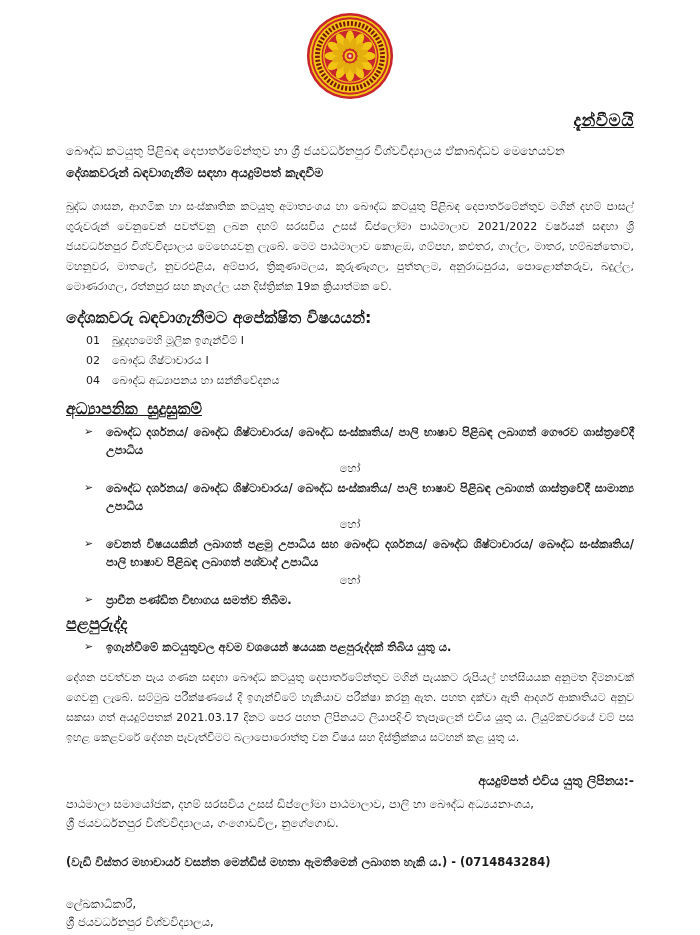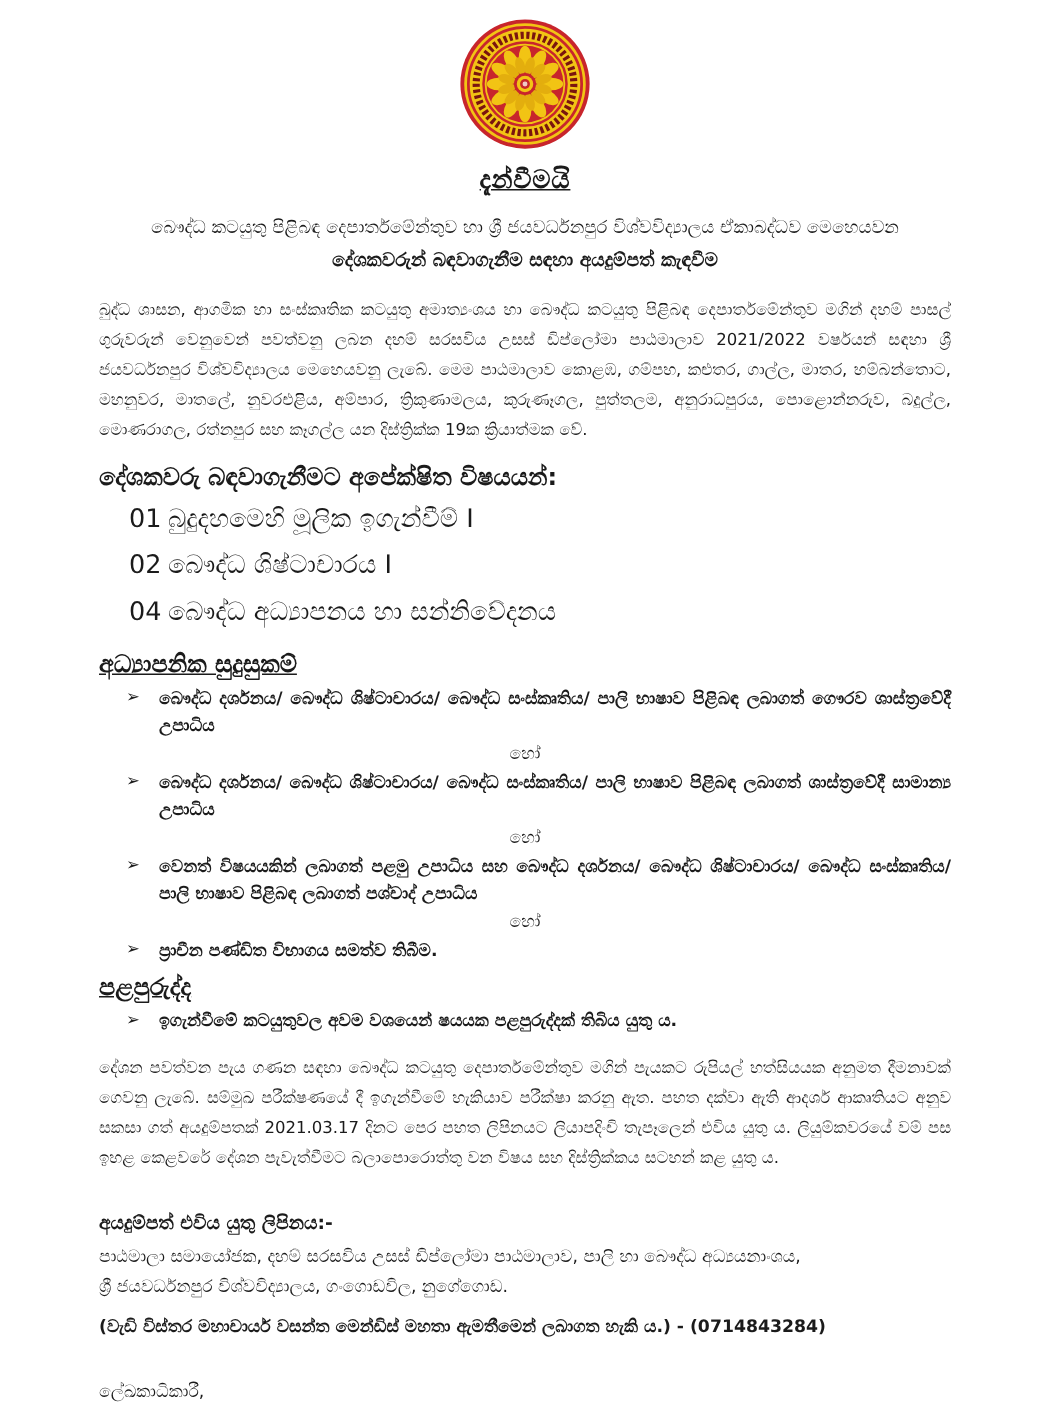--- a/index.html
+++ b/index.html
@@ -12,47 +12,47 @@
     font-family: "DejaVu Sans", sans-serif;
     color: #1b1b1b;
     padding: 12px 66px 18px 66px;
     position: relative;
     overflow: hidden;
   }
   .logo-wrap { text-align: center; margin-bottom: 6px; }
   .logo-wrap svg { display: inline-block; }
 
   .title {
-    text-align: center;
+    text-align: right;
     font-size: 17px;
     font-weight: bold;
     text-decoration: underline;
     margin: 2px 0 12px 0;
     letter-spacing: 0.5px;
   }
-  .header-block { text-align: center; font-size: 12px; line-height: 1.65; margin-bottom: 14px; }
+  .header-block { text-align: left; font-size: 12px; line-height: 1.65; margin-bottom: 14px; }
   .header-block .bold-line { font-weight: bold; font-size: 12.5px; margin-top: 1px; }
 
   .par {
     font-size: 11px;
     line-height: 1.82;
     text-align: justify;
     margin: 0 0 10px 0;
   }
 
   .section-heading {
     font-size: 16px;
     font-weight: bold;
     margin: 4px 0 4px 0;
   }
-  .section-heading.underlined { text-decoration: underline; }
+  .section-heading.underlined { text-decoration: underline; font-family: Liberation Mono, monospace; }
 
   .subjects-grid {
     display: flex;
-    font-size: 17px;
+    font-size: 11px;
     line-height: 1.85;
     margin: 0 0 8px 0;
   }
   .subjects-col { flex: 1; }
   .subjects-col.left { padding-left: 20px; }
   .subjects-col.right { padding-left: 36px; }
   .subject-row { display: flex; }
   .subject-no { width: 26px; flex: none; }
   .subject-label { flex: 1; }
 
@@ -63,22 +63,22 @@
     line-height: 1.6;
     padding-left: 18px;
   }
   .bullet-marker { width: 22px; flex: none; font-size: 11px; }
   .bullet-text { flex: 1; text-align: justify; font-weight: bold; }
   .or-sep { text-align: center; font-size: 11.5px; line-height: 1.5; margin: 1px 0; }
 
   .exp-block { margin-bottom: 12px; }
 
   .address-block { font-size: 11.5px; line-height: 1.7; margin-bottom: 4px; }
-  .address-heading { font-size: 12.5px; font-weight: bold; margin-bottom: 3px; }
-  .contact-note { font-weight: bold; font-size: 11.5px; margin-top: 8px; }
+  .address-heading { font-size: 12.5px; font-weight: bold; margin-bottom: 3px; text-align: right; }
+  .contact-note { font-weight: bold; font-size: 11.5px; margin-top: 19px; }
 
   .signature-block { font-size: 11.5px; line-height: 1.55; margin-top: 24px; }
   .spacer-md { height: 12px; }
 </style>
 </head>
 <body>
 
 <div class="page">
 
   <div class="logo-wrap">

